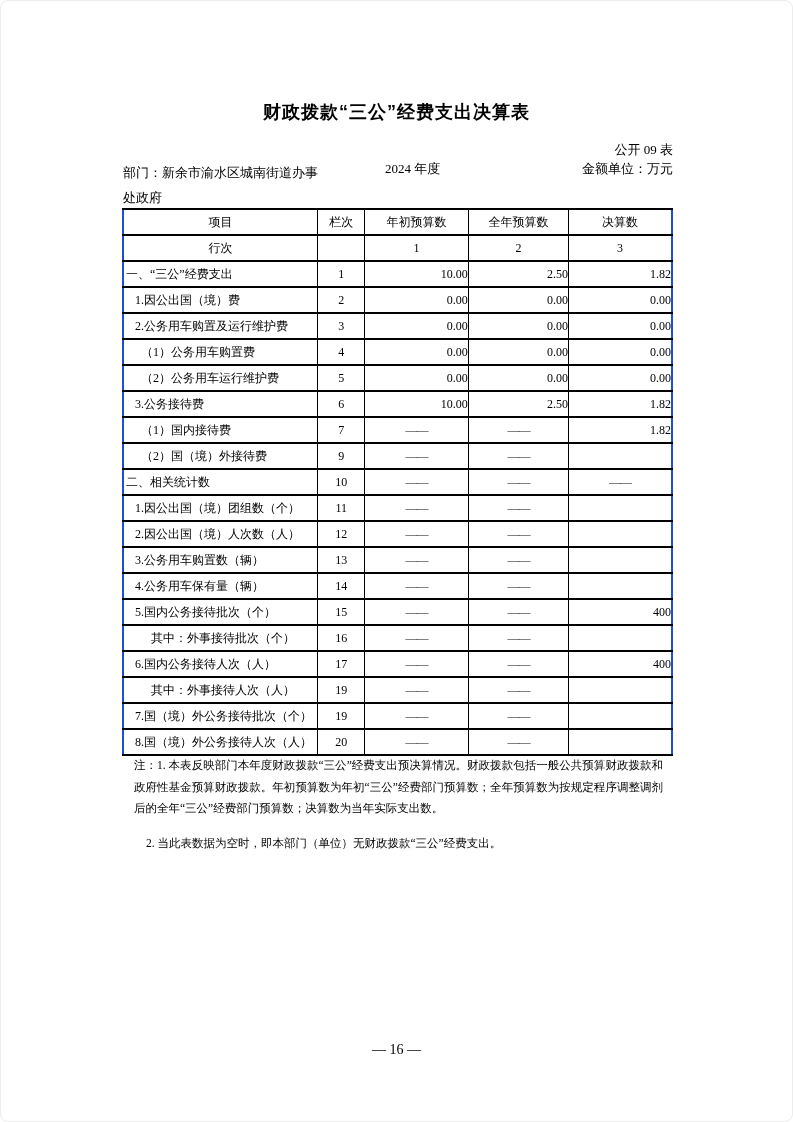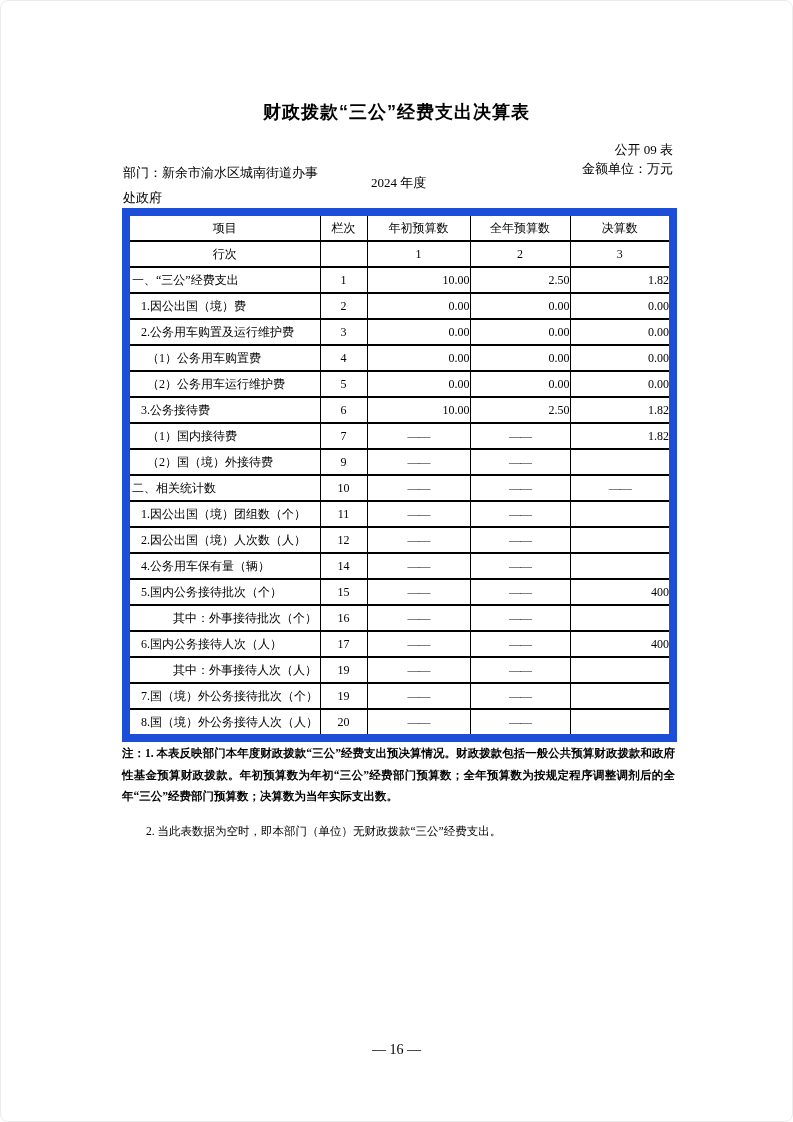--- a/index.html
+++ b/index.html
@@ -20,56 +20,56 @@
     font-family: "Liberation Sans", "DejaVu Sans", sans-serif;
     font-weight: bold; font-size: 18px; letter-spacing: 1px;
     margin: 0;
   }
   .table-code {
     position: absolute; top: 140px; left: 121px; width: 551px;
     text-align: right; font-size: 13px;
   }
   .meta { position: absolute; top: 159px; left: 121px; width: 551px; font-size: 13px; }
   .dept { position: absolute; left: 1px; top: 0; width: 240px; line-height: 25px; }
-  .year { position: absolute; left: 249px; top: 0; margin-top: 14px; }
+  .year { position: absolute; left: 263px; top: 0; }
   .unit { position: absolute; right: 0; top: 0; }
 
   table.fin {
     position: absolute; top: 207px; left: 121px;
     width: 551px;
     border-collapse: collapse;
     table-layout: fixed;
     font-size: 12px;
   }
   table.fin th, table.fin td {
     border: solid #000;
     border-width: 2px 1px;
     height: 24px;
     padding: 0;
     font-weight: normal;
     overflow: hidden;
     white-space: nowrap;
   }
-  table.fin { border: 8px solid #1d4ed8; }
+  table.fin { border: 2px solid #1d4ed8; }
   table.fin th { text-align: center; }
   td.c-line { text-align: center; }
   td.c-num { text-align: right; padding-right: 6px; }
   td.c-num.dash { text-align: center; padding-right: 0; color: #3c3c3c; letter-spacing: -1px; }
   td.c-item { text-align: left; }
   td.c-item.ind0 { padding-left: 2px; }
   td.c-item.ind1 { padding-left: 11px; }
   td.c-item.ind2 { padding-left: 17px; }
-  td.c-item.ind3 { padding-left: 43px; }
+  td.c-item.ind3 { padding-left: 27px; }
   td.c-item.ind4 { padding-left: 53px; }
 
   .notes {
     position: absolute; top: 742px; left: 121px; width: 553px;
     font-size: 11.5px; line-height: 21.5px;
   }
-  .note-1 { text-align: justify; margin: 0; font-weight: bold; }
+  .note-1 { text-align: justify; margin: 12px; }
   .note-2 { margin: 13px 0 0 0; text-indent: 24px; text-align: left; }
 
   .page-number {
     position: absolute; top: 1041px; left: 0; width: 100%;
     text-align: center; font-size: 14px;
   }
 </style>
 </head>
 <body>
 
@@ -184,20 +184,27 @@
           <td class="c-num"></td>
         </tr>
         <tr>
           <td class="c-item ind1">2.因公出国（境）人次数（人）</td>
           <td class="c-line">12</td>
           <td class="c-num dash">——</td>
           <td class="c-num dash">——</td>
           <td class="c-num"></td>
         </tr>
         <tr>
+          <td class="c-item ind1">3.公务用车购置数（辆）</td>
+          <td class="c-line">13</td>
+          <td class="c-num dash">——</td>
+          <td class="c-num dash">——</td>
+          <td class="c-num"></td>
+        </tr>
+        <tr>
           <td class="c-item ind1">4.公务用车保有量（辆）</td>
           <td class="c-line">14</td>
           <td class="c-num dash">——</td>
           <td class="c-num dash">——</td>
           <td class="c-num"></td>
         </tr>
         <tr>
           <td class="c-item ind1">5.国内公务接待批次（个）</td>
           <td class="c-line">15</td>
           <td class="c-num dash">——</td>

